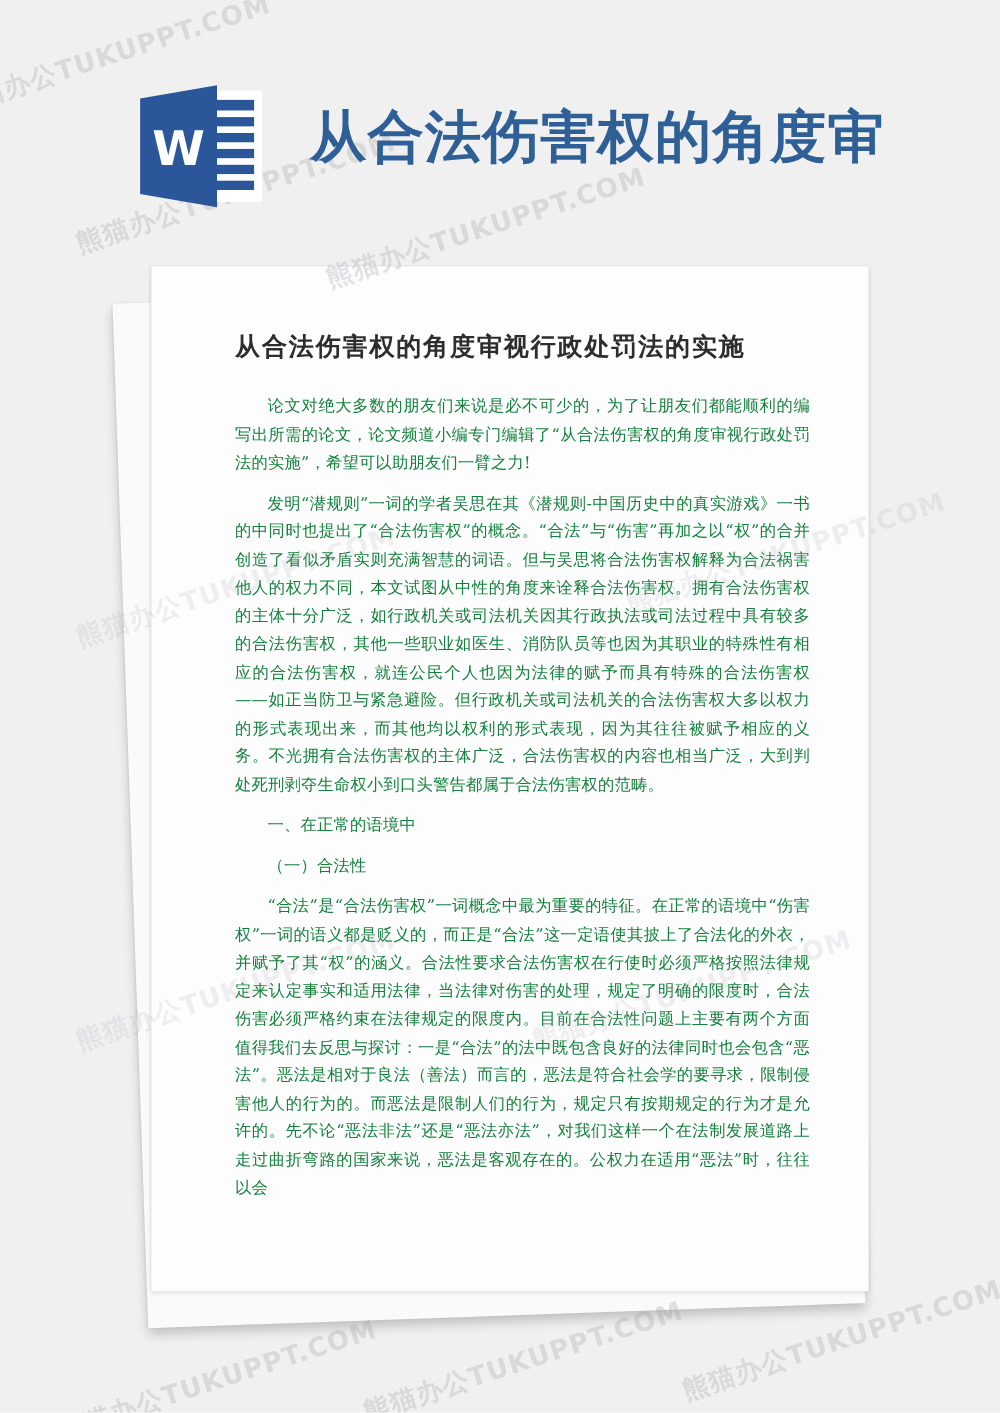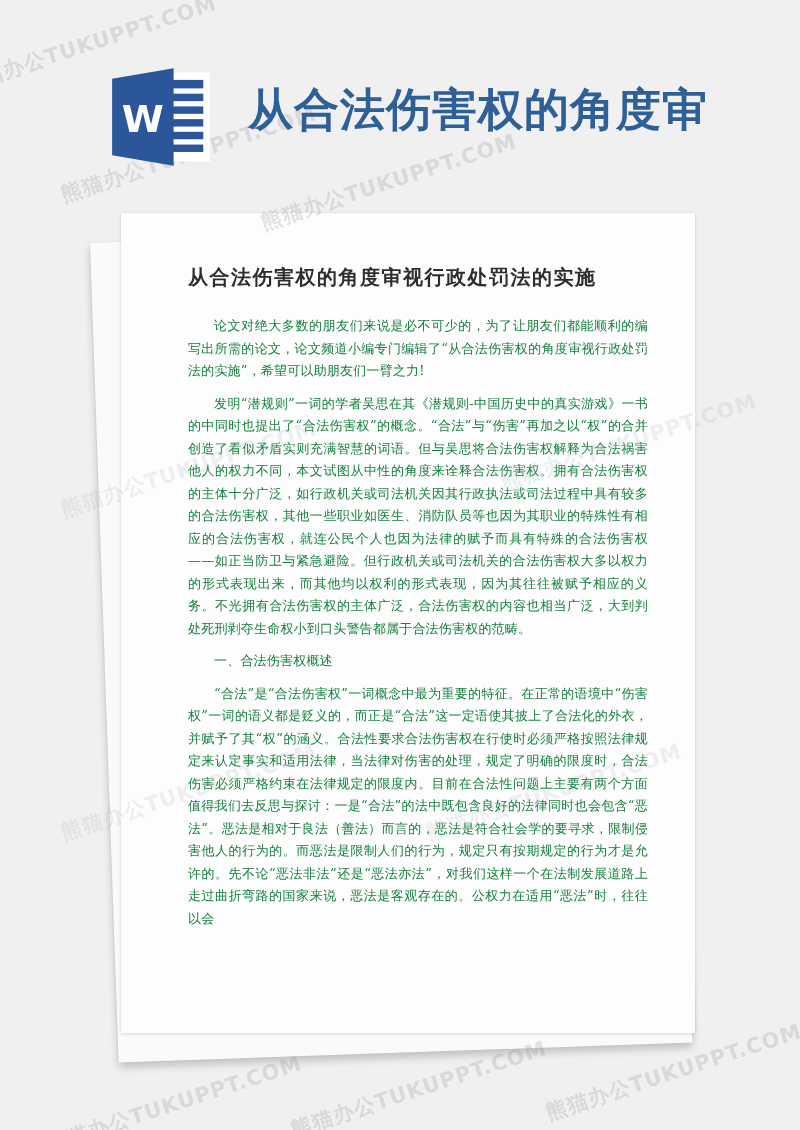--- a/index.html
+++ b/index.html
@@ -69,21 +69,22 @@
 
 <div class="screen">
 
   <div class="sheet-back"></div>
 
   <div class="sheet-front">
     <h2 class="doc-title">从合法伤害权的角度审视行政处罚法的实施</h2>
 
     <p class="para">论文对绝大多数的朋友们来说是必不可少的，为了让朋友们都能顺利的编写出所需的论文，论文频道小编专门编辑了“从合法伤害权的角度审视行政处罚法的实施”，希望可以助朋友们一臂之力!</p>
     <p class="para">发明“潜规则”一词的学者吴思在其《潜规则-中国历史中的真实游戏》一书的中同时也提出了“合法伤害权”的概念。“合法”与“伤害”再加之以“权”的合并创造了看似矛盾实则充满智慧的词语。但与吴思将合法伤害权解释为合法祸害他人的权力不同，本文试图从中性的角度来诠释合法伤害权。拥有合法伤害权的主体十分广泛，如行政机关或司法机关因其行政执法或司法过程中具有较多的合法伤害权，其他一些职业如医生、消防队员等也因为其职业的特殊性有相应的合法伤害权，就连公民个人也因为法律的赋予而具有特殊的合法伤害权——如正当防卫与紧急避险。但行政机关或司法机关的合法伤害权大多以权力的形式表现出来，而其他均以权利的形式表现，因为其往往被赋予相应的义务。不光拥有合法伤害权的主体广泛，合法伤害权的内容也相当广泛，大到判处死刑剥夺生命权小到口头警告都属于合法伤害权的范畴。</p>
-    <p class="para">一、合法伤害权概述</p>
+    <p class="para">一、在正常的语境中</p>
+    <p class="para">（一）合法性</p>
     <p class="para">“合法”是“合法伤害权”一词概念中最为重要的特征。在正常的语境中“伤害权”一词的语义都是贬义的，而正是“合法”这一定语使其披上了合法化的外衣，并赋予了其“权”的涵义。合法性要求合法伤害权在行使时必须严格按照法律规定来认定事实和适用法律，当法律对伤害的处理，规定了明确的限度时，合法伤害必须严格约束在法律规定的限度内。目前在合法性问题上主要有两个方面值得我们去反思与探讨：一是“合法”的法中既包含良好的法律同时也会包含“恶法”。恶法是相对于良法（善法）而言的，恶法是符合社会学的要寻求，限制侵害他人的行为的。而恶法是限制人们的行为，规定只有按期规定的行为才是允许的。先不论“恶法非法”还是“恶法亦法”，对我们这样一个在法制发展道路上走过曲折弯路的国家来说，恶法是客观存在的。公权力在适用“恶法”时，往往以会</p>
   </div>
 
   <div class="wm-layer">
     <span class="wm" style="left:-45px;top:30px;">熊猫办公TUKUPPT.COM</span>
     <span class="wm" style="left:55px;top:140px;">熊猫办公TUKUPPT.COM</span>
     <span class="wm" style="left:255px;top:168px;">熊猫办公TUKUPPT.COM</span>
     <span class="wm light" style="left:55px;top:455px;">熊猫办公TUKUPPT.COM</span>
     <span class="wm light" style="left:495px;top:428px;">熊猫办公TUKUPPT.COM</span>
     <span class="wm light" style="left:55px;top:778px;">熊猫办公TUKUPPT.COM</span>

